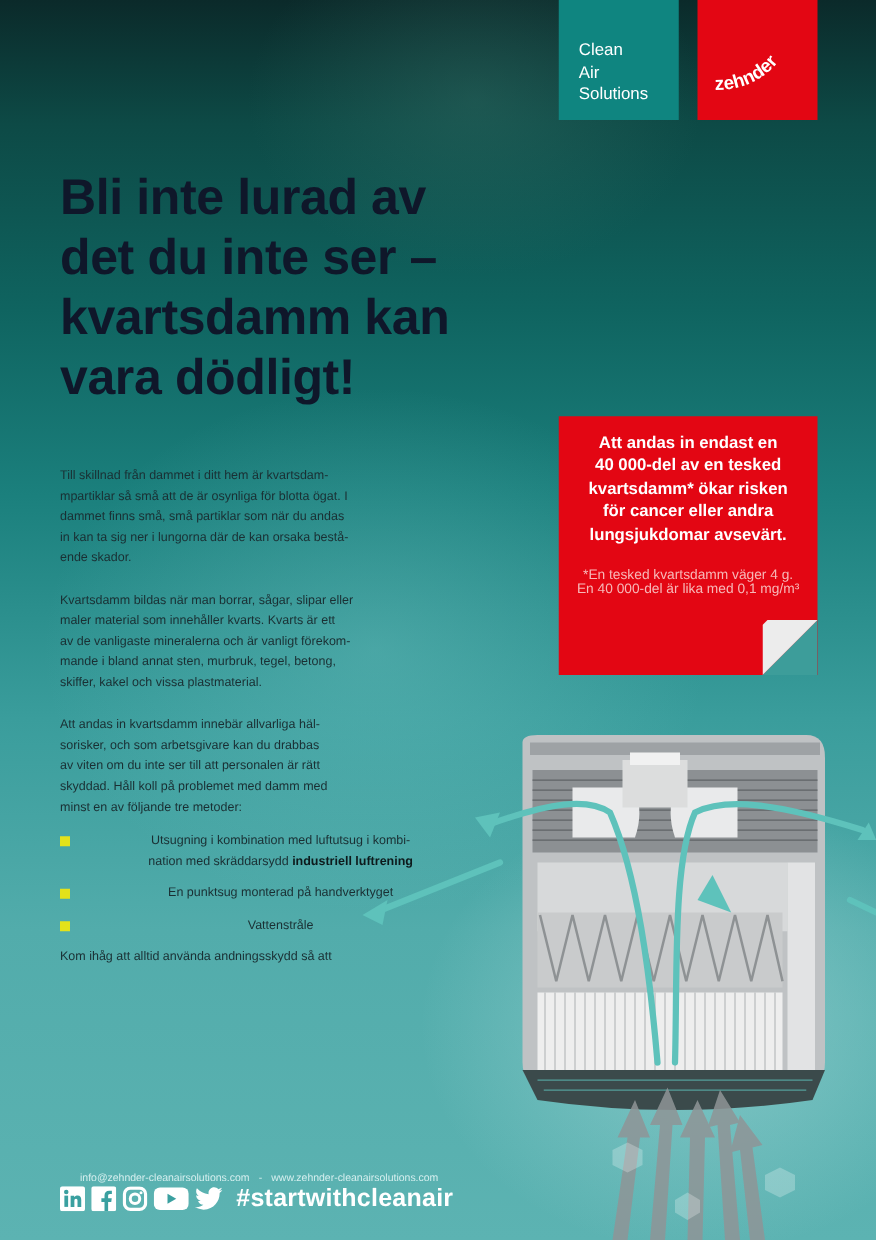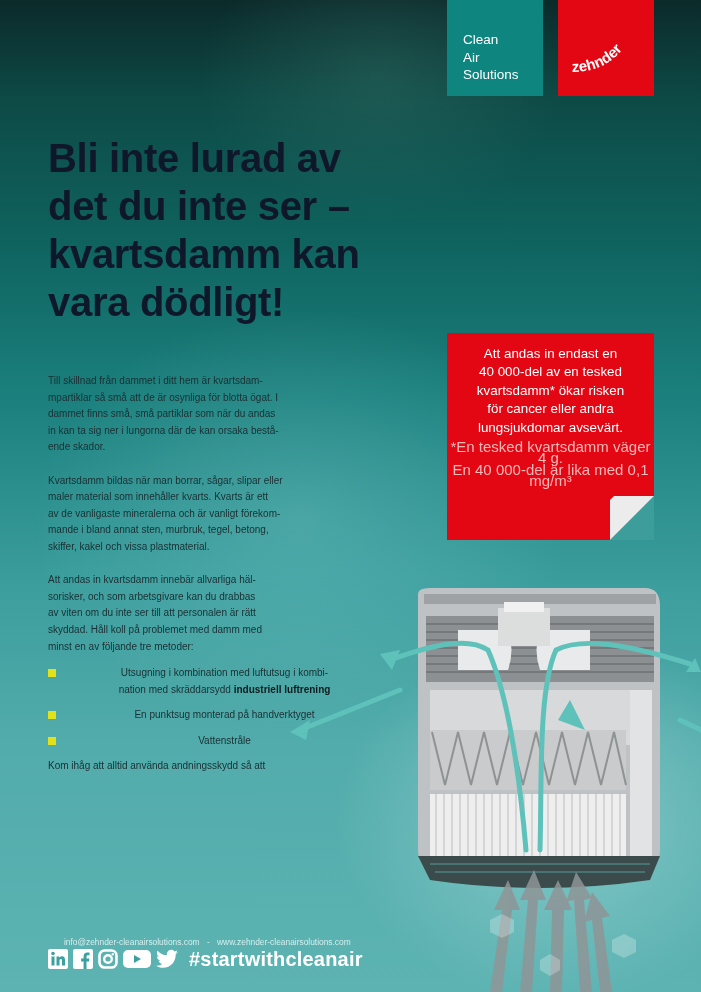--- a/index.html
+++ b/index.html
@@ -47,23 +47,23 @@
     .bullets li .sq {
       position: absolute; left: 0; top: 4px; width: 8px; height: 8px; background: #e3e21a;
     }
     .bullets li b { color: #0d1a1c; font-weight: bold; }
 
     .callout {
       position: absolute; left: 447px; top: 333px; width: 207px; height: 207px;
       background: #e30613;
       text-align: center; padding-top: 12px;
     }
-    .callout .main { color: #ffffff; font-weight: normal; font-size: 13.4px; line-height: 18.4px; }
+    .callout .main { color: #ffffff; font-weight: bold; font-size: 13.4px; line-height: 18.4px; }
     .callout .main span { display: block; }
-    .callout .note { margin-top: 4px; color: #f7b8b8; font-size: 15px; line-height: 11.4px; }
+    .callout .note { margin-top: 18px; color: #f7b8b8; font-size: 11px; line-height: 11.4px; }
     .callout .note span { display: block; }
     .callout .curl {
       position: absolute; right: 0; bottom: 0; width: 44px; height: 44px;
     }
 
     .purifier { position: absolute; left: 240px; top: 580px; width: 461px; height: 412px; }
 
     .footer-social {
       position: absolute; left: 48px; top: 948px; height: 22px; display: flex; align-items: center;
     }

